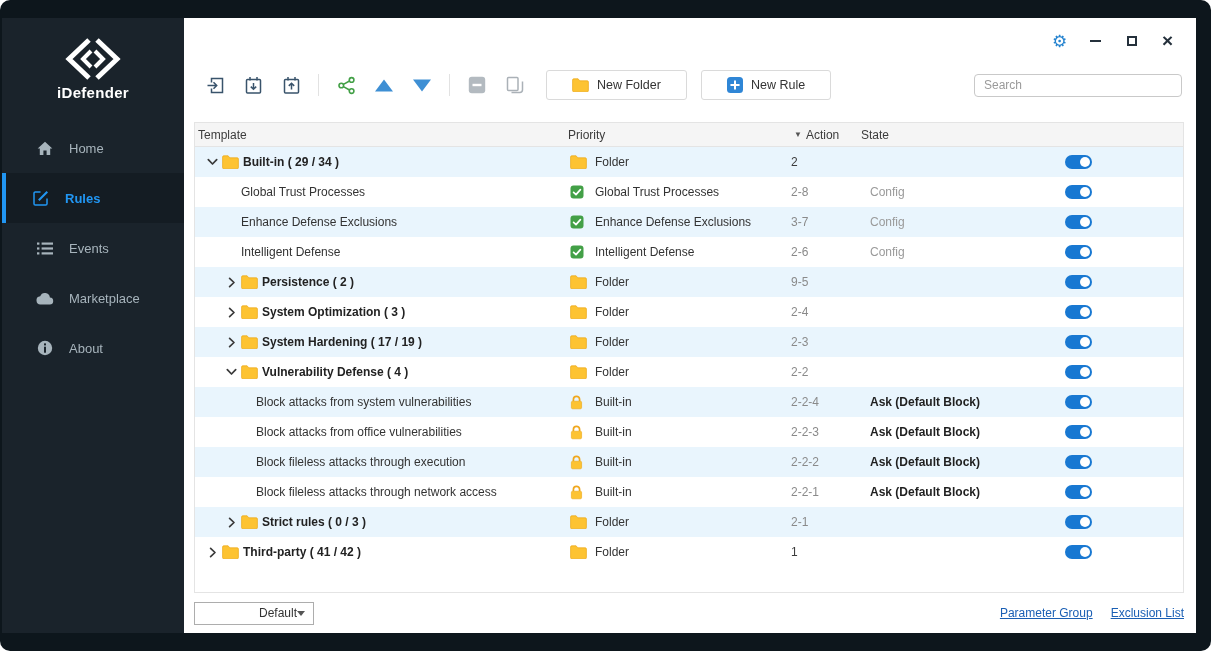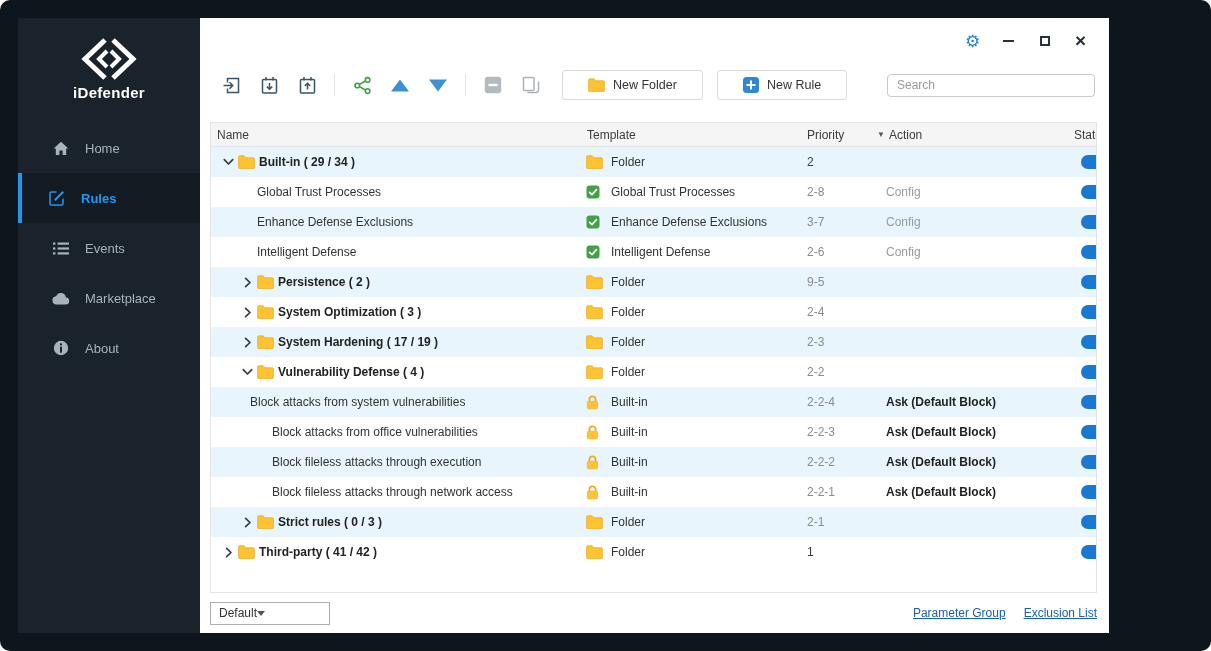--- a/index.html
+++ b/index.html
@@ -1,19 +1,19 @@
 <!DOCTYPE html>
 <html><head>
 <meta charset="utf-8">
 <style>
   *{box-sizing:border-box;margin:0;padding:0}
   html,body{width:1211px;height:651px}
   body{position:relative;background:#fff;font-family:"Liberation Sans",sans-serif;overflow:hidden}
   .frame{position:absolute;inset:0;background:#0d161c;border-radius:10px}
-  .window{position:absolute;left:18px;top:18px;width:1091px;height:615px;display:flex;background:#8b5cf6;overflow:hidden}
+  .window{position:absolute;left:2px;top:18px;width:1194px;height:615px;display:flex;background:#8b5cf6;overflow:hidden}
 
   
   .sidebar{width:182px;background:#1a232b;flex-shrink:0;display:flex;flex-direction:column}
   .logo{padding-top:18px;text-align:center;color:#fff}
   .logo-mark svg{display:block;margin:0 auto}
   .logo-text{font-size:15px;font-weight:bold;margin-top:2px;letter-spacing:.3px}
   .menu{margin-top:22px}
   .menu-item{display:flex;align-items:center;height:50px;padding-left:30px;gap:15px;color:#a7b4bc;font-size:13px;cursor:pointer;border-left:4px solid transparent}
   .menu-item .micon{width:18px;display:inline-flex;justify-content:center;align-items:center}
   .menu-item.active{background:#141c23;color:#2196f3;border-left-color:#2196f3;font-weight:bold;padding-left:26px}
@@ -54,21 +54,21 @@
   .trow.lvl0 .cell.priority{color:#3c3c3c}
   .cell.action{padding-left:12px}
   .cell.action.muted{color:#9a9a9a}
   .cell.action.strong{font-weight:bold;color:#1f1f1f}
   .cell.state{padding-left:10px}
   .toggle{width:27px;height:14px;border-radius:7px;background:#1878d2;position:relative;display:inline-block;cursor:pointer}
   .toggle .knob{position:absolute;top:2px;right:2.5px;width:10px;height:10px;border-radius:50%;background:#fff}
 
   
   .footer{position:absolute;left:10px;right:12px;bottom:8px;height:24px;display:flex;align-items:center}
-  .gselect{width:120px;height:23px;border:1px solid #adadad;background:#fff;display:flex;align-items:center;justify-content:flex-start;padding:0 8px;font-size:12px;color:#333;cursor:pointer}
+  .gselect{width:120px;height:23px;border:1px solid #adadad;background:#fff;display:flex;align-items:center;justify-content:flex-end;padding:0 8px;font-size:12px;color:#333;cursor:pointer}
   .caret{width:0;height:0;border-left:4px solid transparent;border-right:4px solid transparent;border-top:5px solid #555}
   .links{margin-left:auto;display:flex;gap:18px}
   .flink{font-size:12px;color:#1a5fb4;text-decoration:underline;cursor:pointer;white-space:nowrap}
 </style>
 </head>
 <body>
 
 <div class="frame">
   <div class="window">
 
@@ -215,23 +215,20 @@
                 <path d="M8 4.2 V11.8 M4.2 8 H11.8" stroke="#fff" stroke-width="2" stroke-linecap="round"></path>
               </svg>
           </span>
           <span>New Rule</span>
         </button>
         <input class="search" type="text" placeholder="Search" style="">
       </div>
 
       <div class="table">
         <div class="thead grid">
-          <div class="hcell name">
-              <span>Name</span>
-            </div>
           <div class="hcell">
               <span>Template</span>
             </div>
           <div class="hcell" style="padding-left:0">
               <span>Priority</span>
             </div>
           <div class="hcell">
             <span class="sort">▼</span>
             <span>Action</span>
           </div>
@@ -447,21 +444,21 @@
               </div>
               <div class="cell priority">2-2</div>
               <div class="cell action"></div>
               <div class="cell state">
                 <span class="toggle on">
                   <span class="knob"></span>
                 </span>
               </div>
             </div>
             <div class="trow grid striped">
-              <div class="cell name" style="padding-left: 39px;">
+              <div class="cell name" style="padding-left: 61px;">
                 <span class="nlabel">Block attacks from system vulnerabilities</span>
               </div>
               <div class="cell template">
                 <span class="icon-slot">
                   <svg width="13" height="15" viewBox="0 0 13 15">
                     <path d="M3.4 6.2 V4.4 A3.1 3.1 0 0 1 9.6 4.4 V6.2" fill="none" stroke="#f0a71c" stroke-width="1.7"></path>
                     <rect x="1.4" y="6.2" width="10.2" height="7.6" rx="1.3" fill="#fdc332" stroke="#eba613" stroke-width="0.6"></rect>
                   </svg>
                 </span>
                 <span>Built-in</span>

